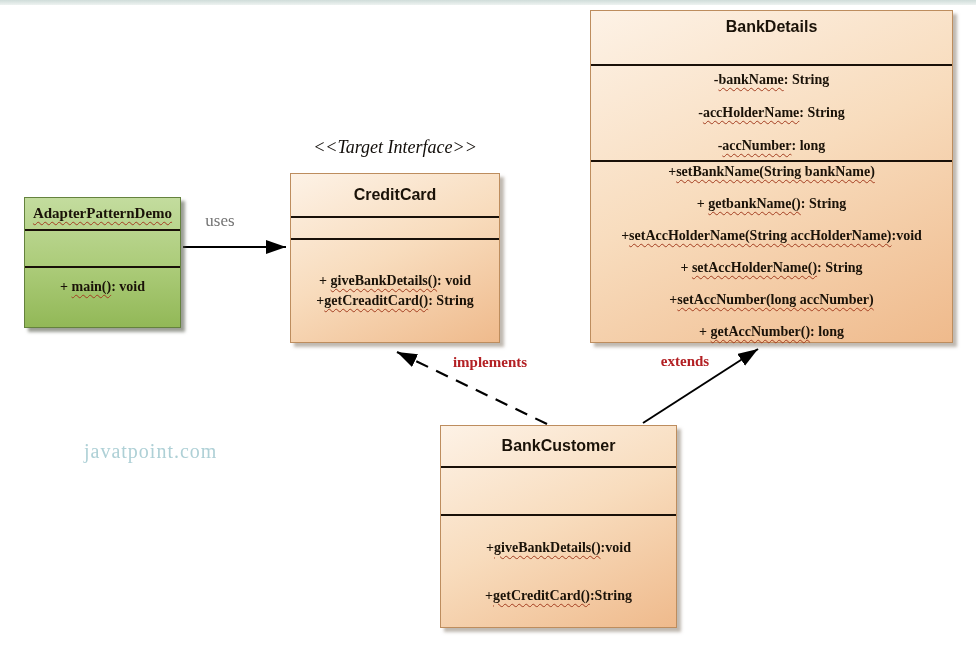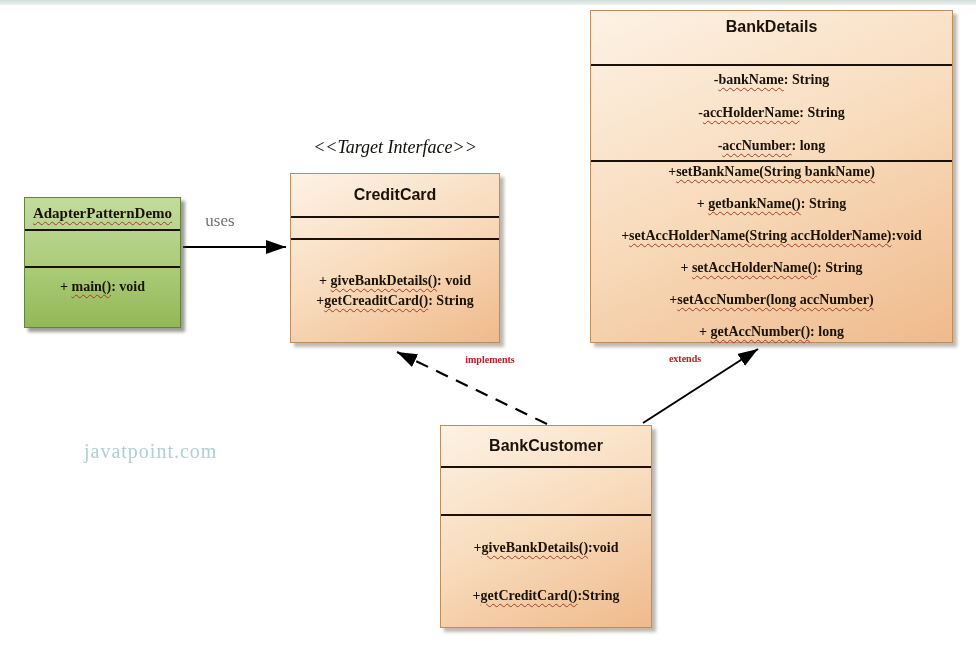--- a/index.html
+++ b/index.html
@@ -58,29 +58,29 @@
   #box-adapter .empty-comp{height:37px;}
   #box-adapter .methods{justify-content:flex-start;padding-top:9px;}
   #box-creditcard{left:290px;top:173px;width:210px;height:170px;}
   #box-creditcard .uml-title{height:42px;}
   #box-creditcard .empty-comp{height:22px;}
   #box-creditcard .methods{gap:0;}
   #box-bankdetails{left:590px;top:10px;width:363px;height:333px;}
   #box-bankdetails .uml-title{height:35px;}
   #box-bankdetails .attrs{height:103px;gap:13px;margin-top:20px;}
   #box-bankdetails .methods{gap:12px;}
-  #box-bankcustomer{left:440px;top:425px;width:212px;height:203px;}
+  #box-bankcustomer{left:440px;top:425px;width:237px;height:203px;}
   #box-bankcustomer .uml-title{height:40px;}
   #box-bankcustomer .empty-comp{height:48px;}
   #box-bankcustomer .methods{gap:28px;}
   
   .float-label{position:absolute;text-align:center;}
   #stereotype-label{left:285px;top:137px;width:220px;font-size:18px;color:#100c08;font-style:italic;}
   #uses-label{left:190px;top:211px;width:60px;font-size:17px;color:#737373;}
-  .rel-label{font-weight:bold;font-size:10px;color:#b32024;}
+  .rel-label{font-weight:bold;font-size:15px;color:#b32024;}
   #implements-label{left:438px;top:354px;width:104px;}
   #extends-label{left:648px;top:353px;width:74px;}
   #watermark{
     left:84px;top:440px;width:200px;text-align:left;
     font-size:20px;color:#aed0d6;letter-spacing:1px;
   }
   
   #arrow-layer{position:absolute;left:0;top:0;width:976px;height:650px;pointer-events:none;}
 </style>
 </head>

